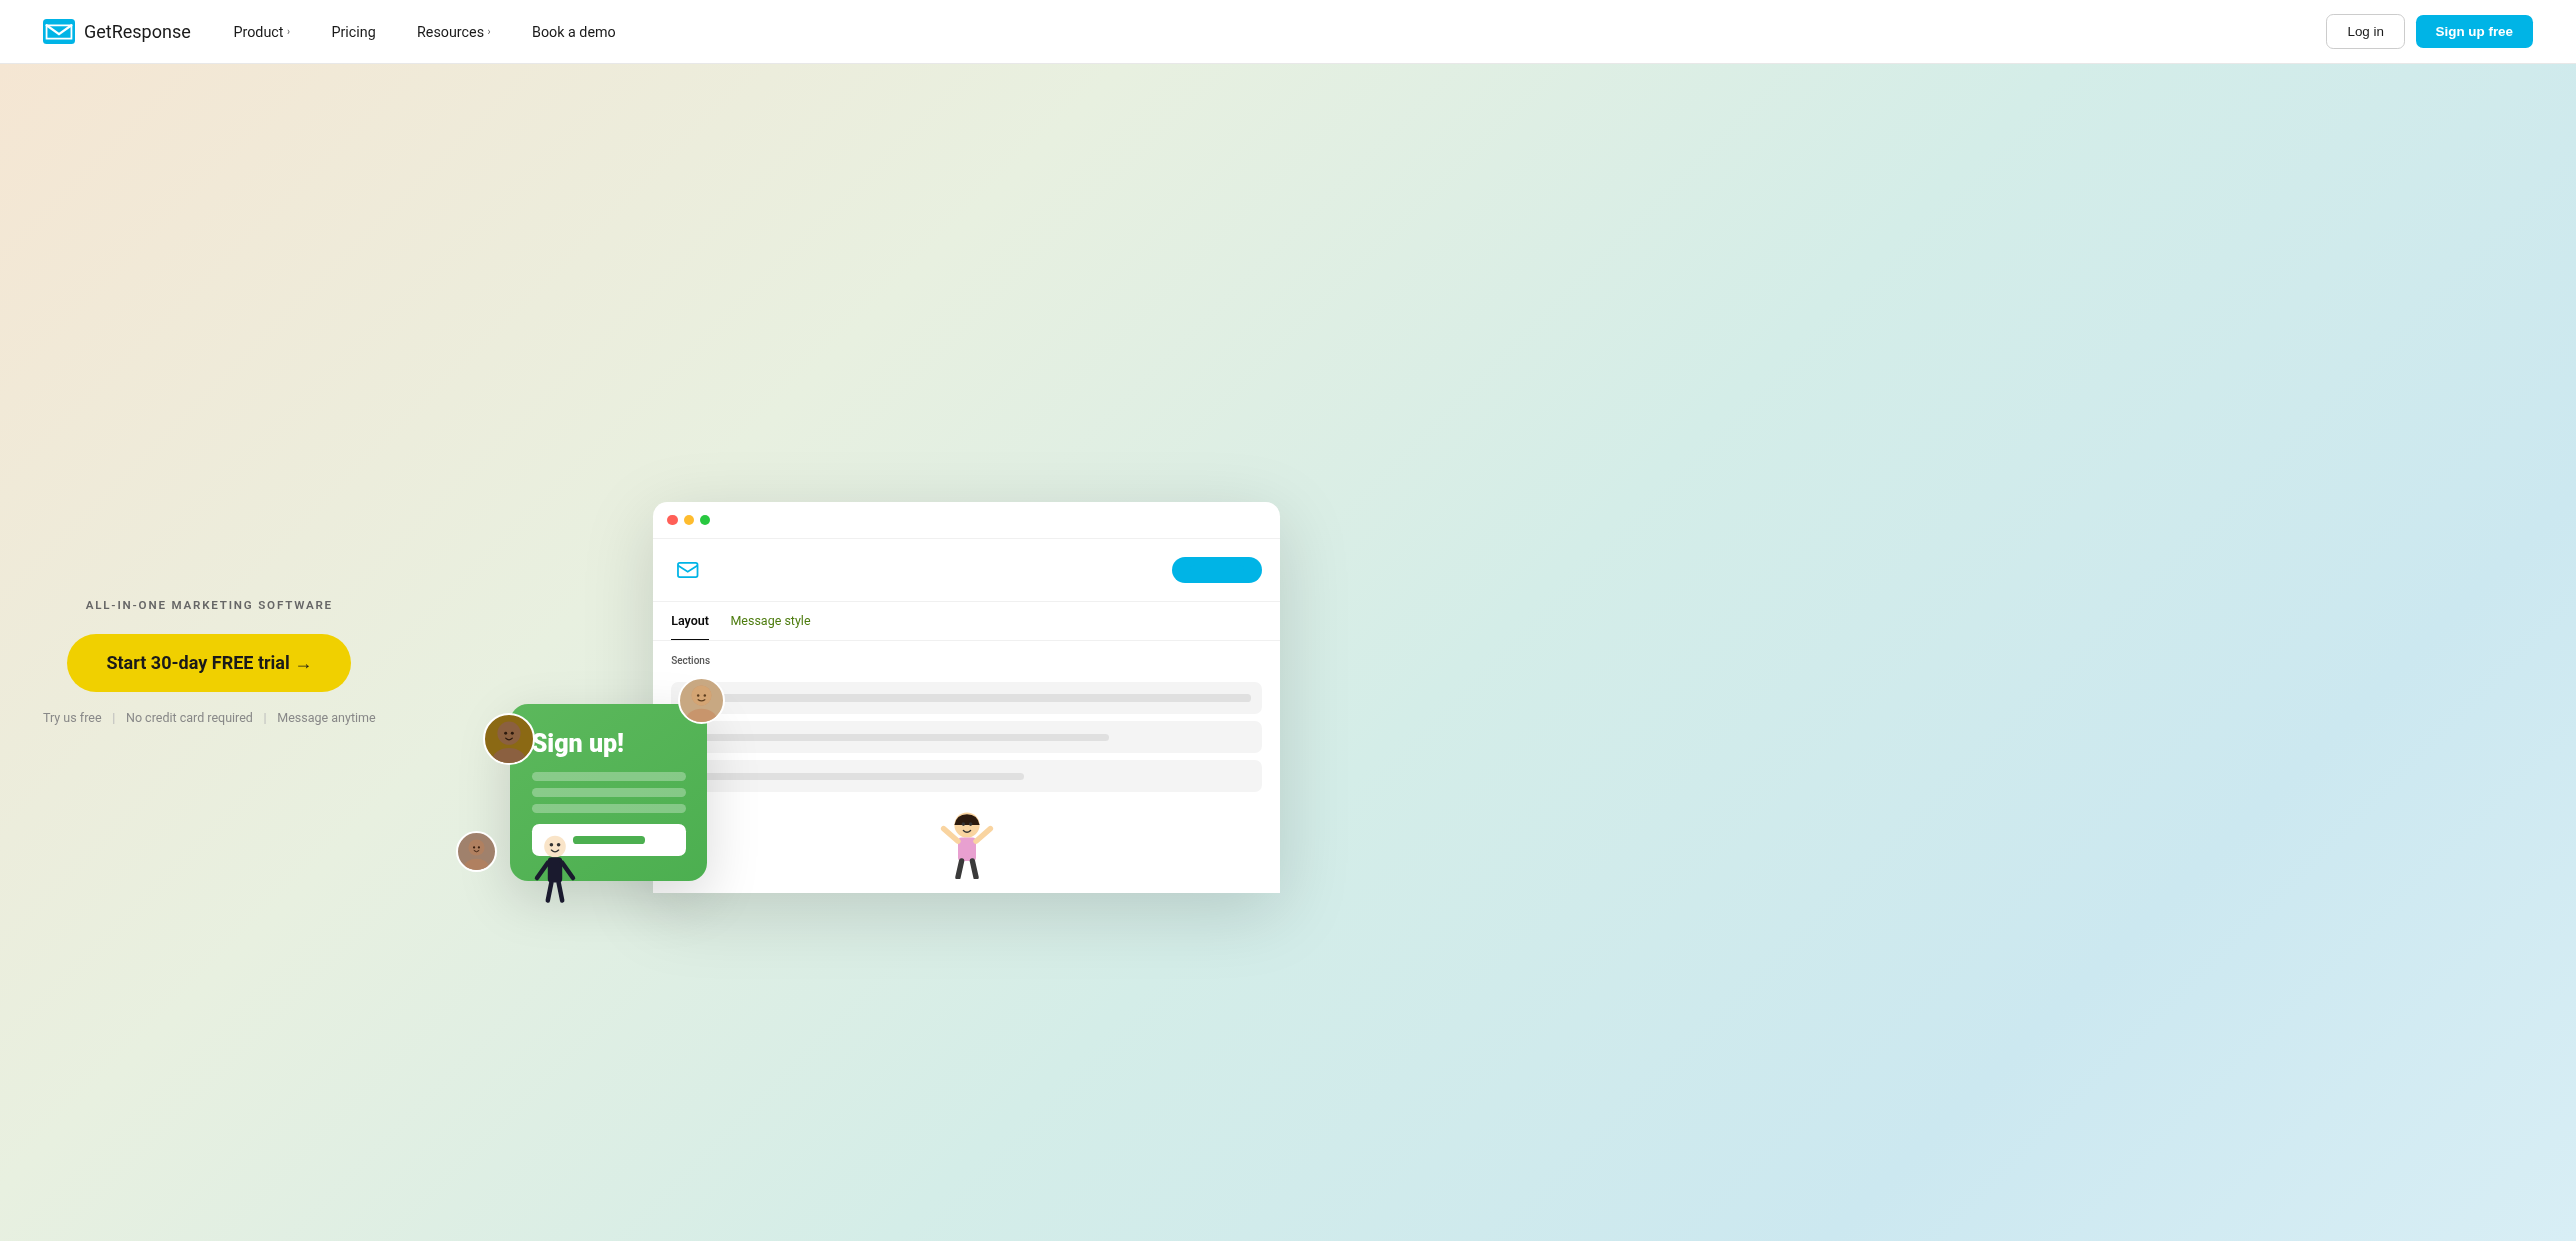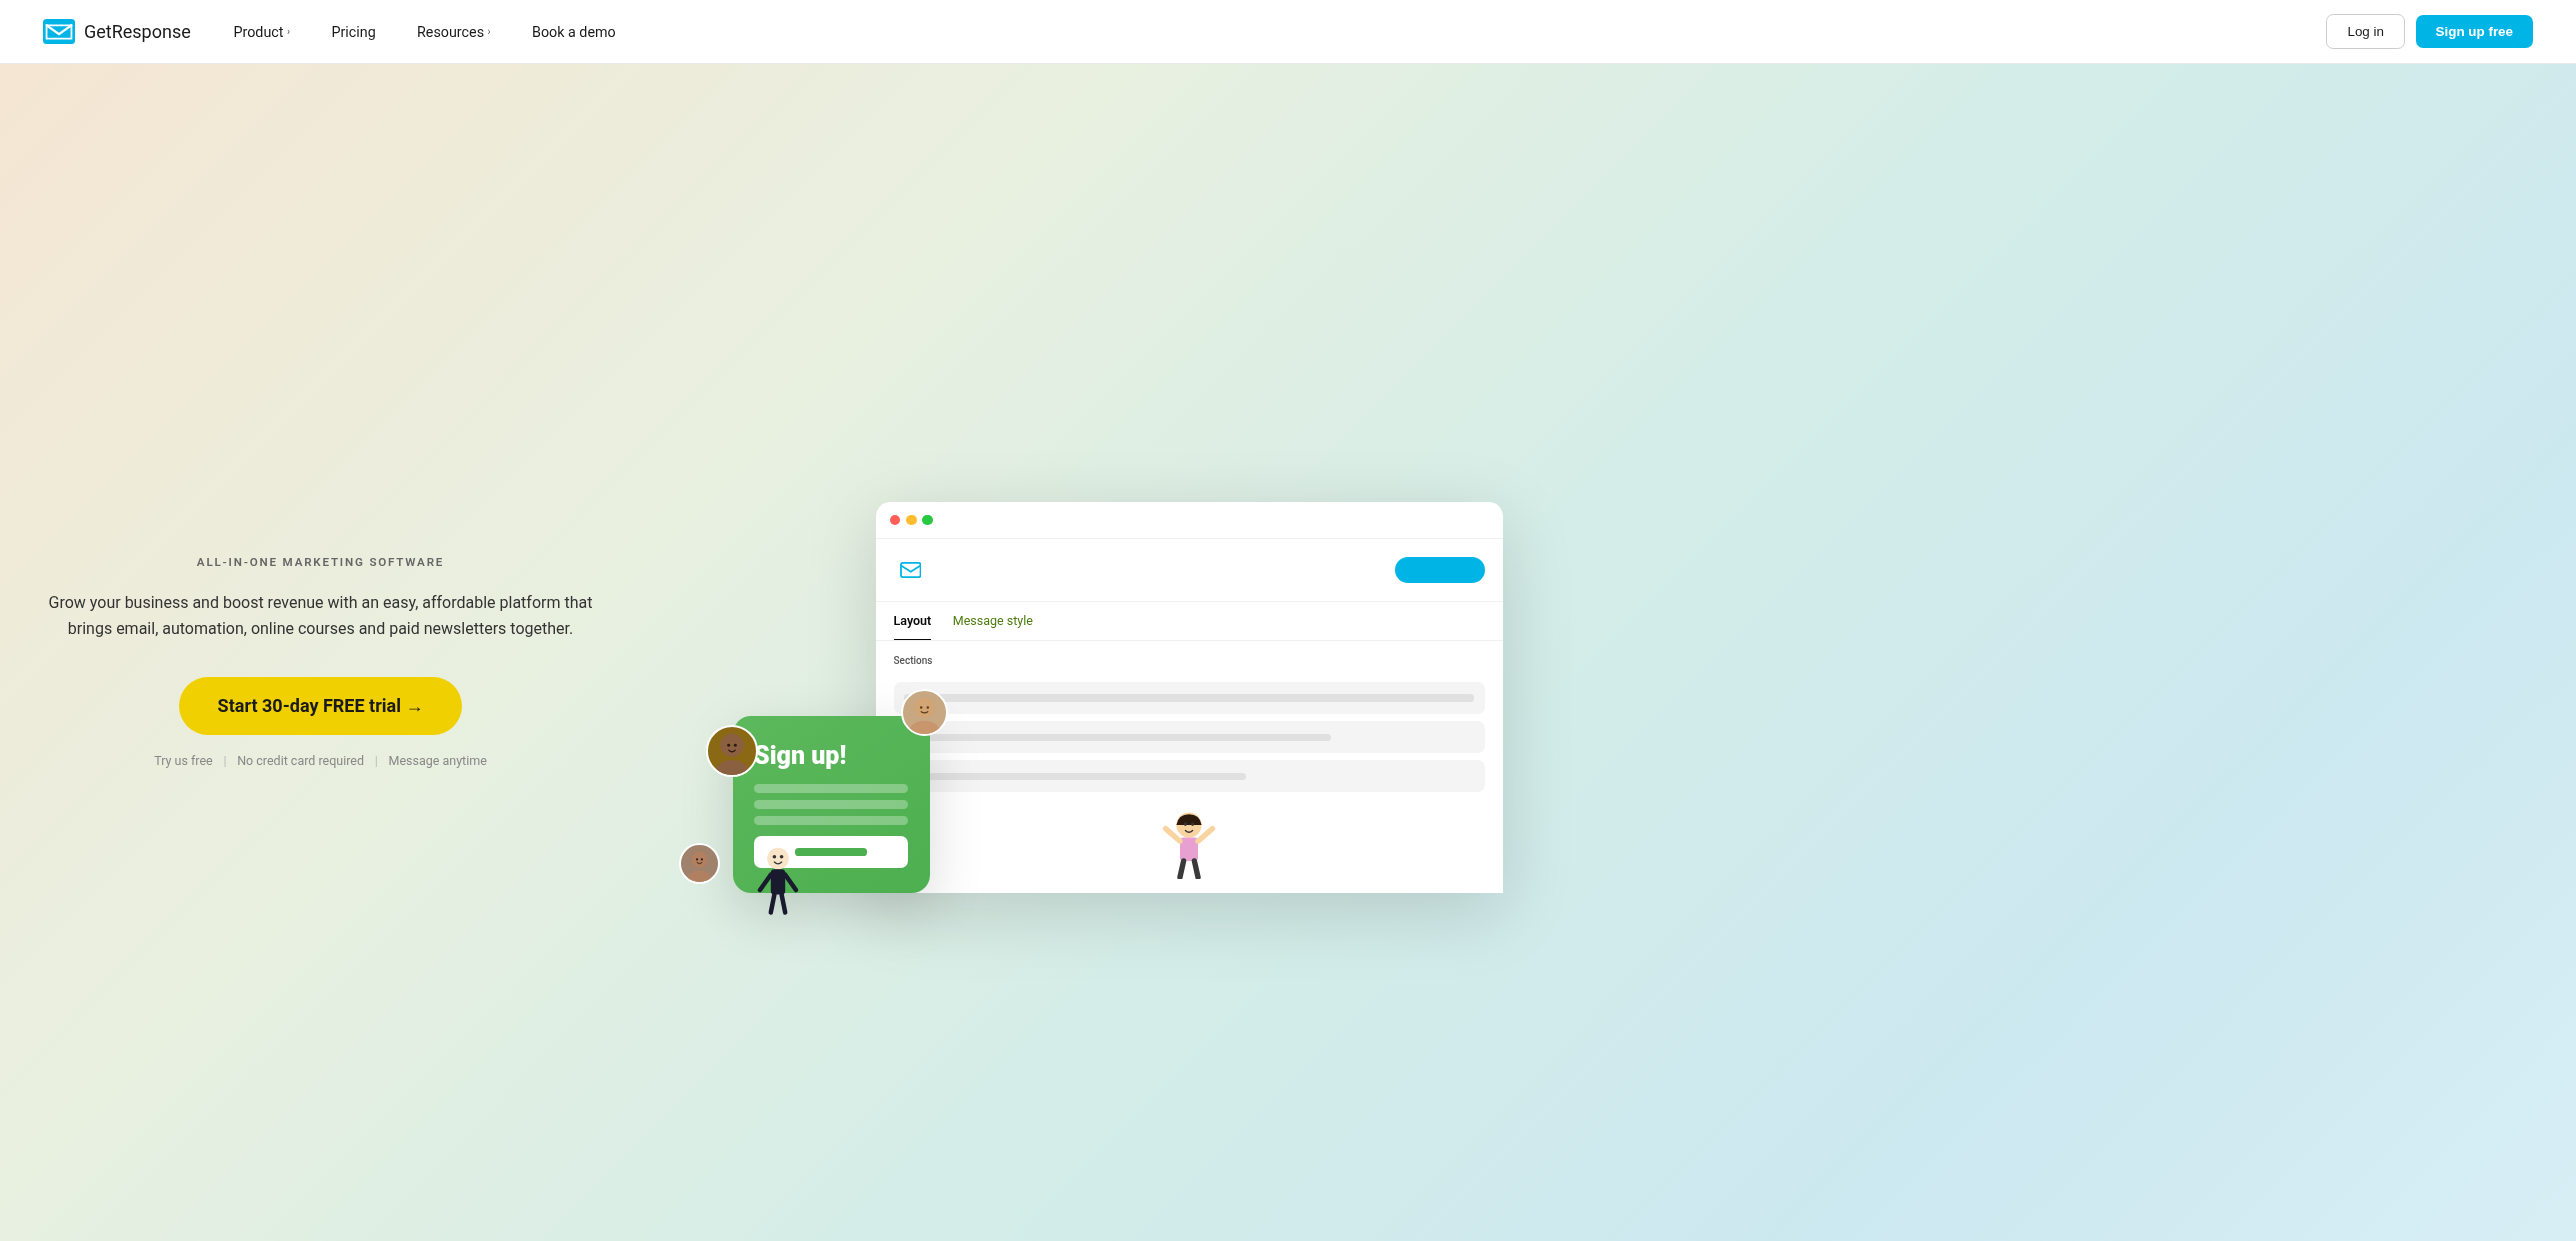--- a/index.html
+++ b/index.html
@@ -200,21 +200,21 @@
       max-width: 985px;
       position: relative;
       margin-top: 18px;
     }
 
     
     .mockup-left {
       position: relative;
       z-index: 3;
       left: 54px;
-      bottom: 0;
+      bottom: 12px;
     }
 
     .signup-card {
       background: linear-gradient(145deg, #5cb85c, #4CAF50);
       border-radius: 18px;
       padding: 25px 21.5px;
       width: 197px;
       box-shadow: 0 18px 54px rgba(0,0,0,0.15);
     }
 
@@ -405,21 +405,20 @@
     <button class="btn-login">Log in</button>
     <button class="btn-signup">Sign up free</button>
   </div>
 </nav>
 
 <section class="hero">
   <div class="hero-content">
     <p class="hero-eyebrow">ALL-IN-ONE MARKETING SOFTWARE</p>
 
 
-    <p class="hero-subtext">Grow your business and boost revenue with an easy, affordable platform that brings email, automation, online courses and paid newsletters together.</p>
 
     <a class="btn-cta" href="#">Start 30-day FREE trial →</a>
 
     <div class="hero-micro">
       <span>Try us free</span>
       <span class="sep">|</span>
       <span>No credit card required</span>
       <span class="sep">|</span>
       <span>Message anytime</span>
     </div>

